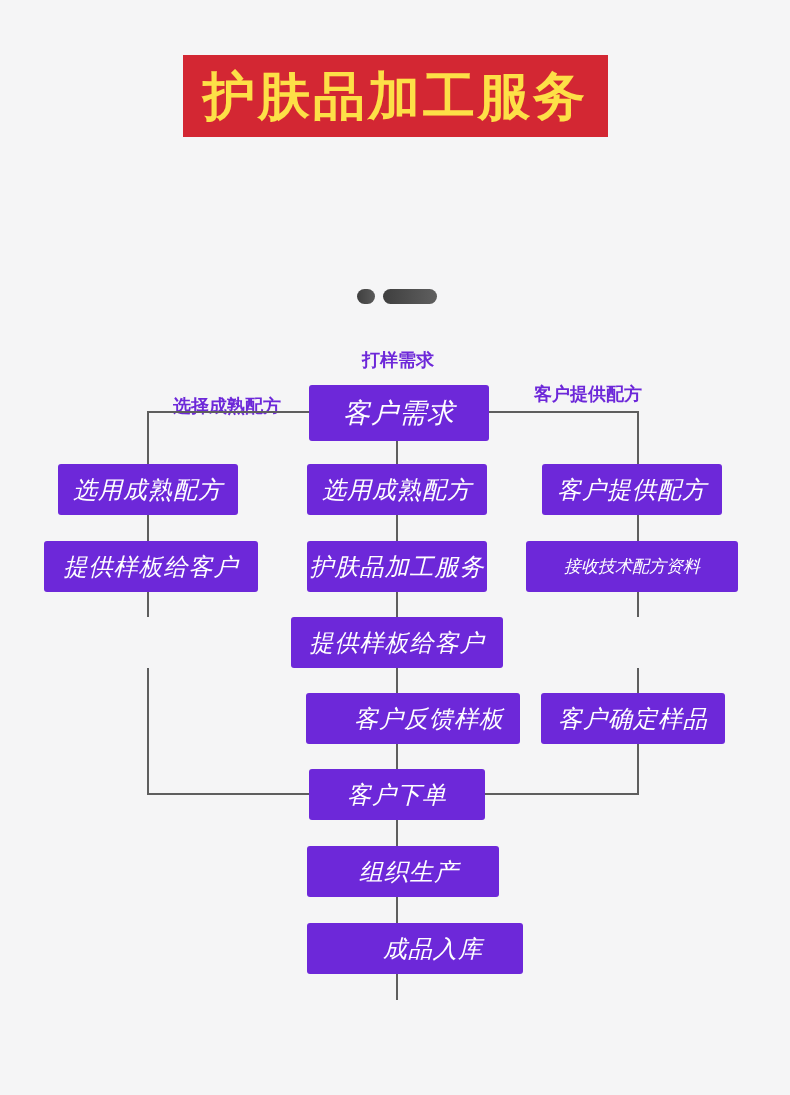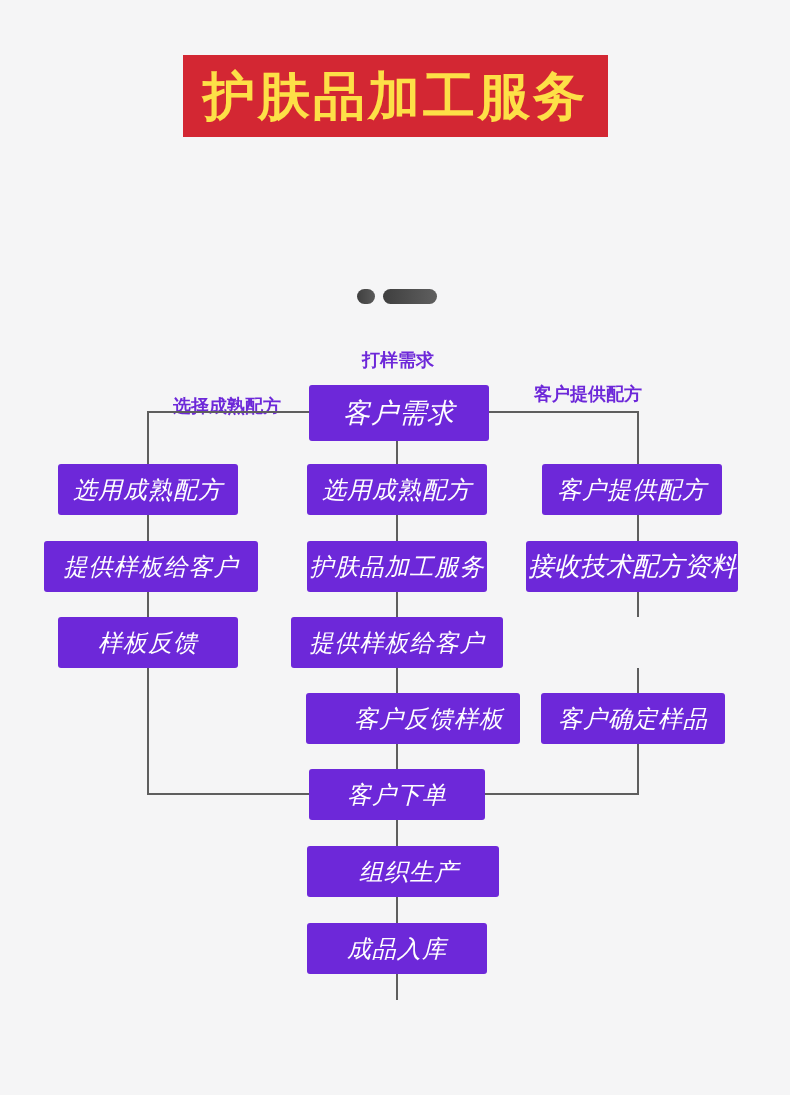--- a/index.html
+++ b/index.html
@@ -46,21 +46,21 @@
   }
   .node{
     position:absolute;
     background:#6d28d9;
     border-radius:3px;
     display:flex;align-items:center;justify-content:center;
     color:#ffffff;font-size:24px;font-weight:500;
     letter-spacing:1px;white-space:nowrap;font-style:italic;
   }
   .node.root{font-size:27px;}
-  .node.small{font-size:26px;letter-spacing:0;}
+  .node.small{font-size:17px;letter-spacing:0;}
   .vline,.hline{position:absolute;background:#5e5e5e;}
   .vline{width:2px;}
   .hline{height:2px;}
 </style>
 </head>
 <body>
 
 <div class="page">
 
   <div class="banner">
@@ -101,23 +101,22 @@
   <div class="node root" style="left:309px;top:385px;width:180px;height:56px;">客户需求</div>
 
   <div class="node" style="left:58px;top:464px;width:180px;height:51px;">选用成熟配方</div>
   <div class="node" style="left:307px;top:464px;width:180px;height:51px;">选用成熟配方</div>
   <div class="node" style="left:542px;top:464px;width:180px;height:51px;">客户提供配方</div>
 
   <div class="node" style="left:44px;top:541px;width:214px;height:51px;">提供样板给客户</div>
   <div class="node" style="left:307px;top:541px;width:180px;height:51px;">护肤品加工服务</div>
   <div class="node small" style="left:526px;top:541px;width:212px;height:51px;">接收技术配方资料</div>
 
-  <div class="node" style="left:58px;top:617px;width:180px;height:51px;">样板反馈</div>
   <div class="node" style="left:291px;top:617px;width:212px;height:51px;">提供样板给客户</div>
 
   <div class="node" style="left:306px;top:693px;width:182px;height:51px;padding-left:32px;">客户反馈样板</div>
   <div class="node" style="left:309px;top:769px;width:176px;height:51px;">客户下单</div>
 
   <div class="node" style="left:541px;top:693px;width:184px;height:51px;">客户确定样品</div>
   <div class="node" style="left:307px;top:846px;width:180px;height:51px;padding-left:12px;">组织生产</div>
-  <div class="node" style="left:307px;top:923px;width:180px;height:51px;">成品入库</div>
+  <div class="node" style="left:307px;top:923px;width:180px;height:51px;padding-left:36px;">成品入库</div>
 
 </div>
 
 </body></html>

